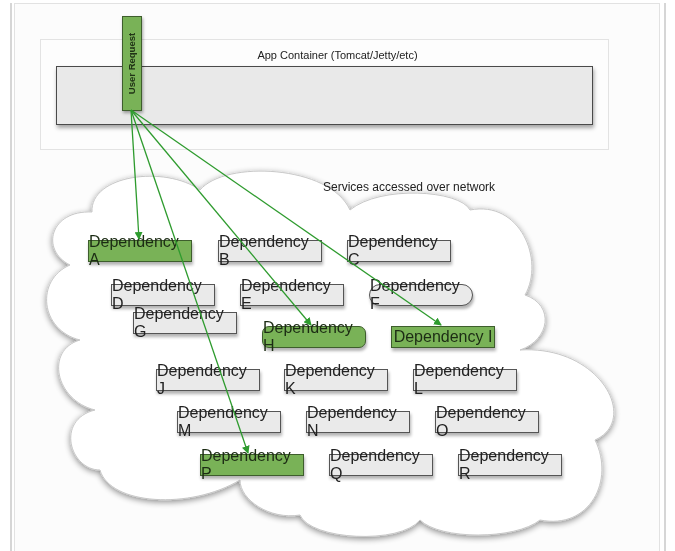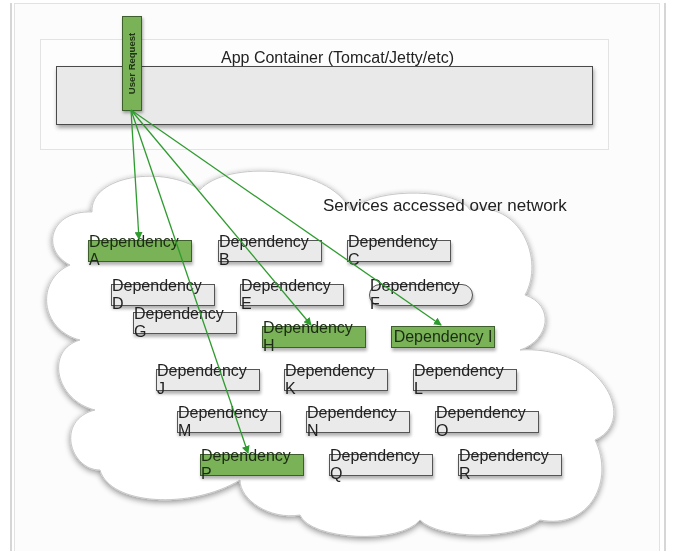--- a/index.html
+++ b/index.html
@@ -5,31 +5,31 @@
     html, body { margin: 0; padding: 0; background: #ffffff; }
     body { width: 675px; height: 551px; position: relative; overflow: hidden;
            font-family: "Liberation Sans", sans-serif; }
     .frame-outer { position: absolute; left: 10px; top: 3px; width: 652px; height: 560px;
                    border-left: 2px solid #d6d6d6; border-right: 2px solid #d6d6d6; }
     .frame-inner { position: absolute; left: 14px; top: 3px; width: 644px; height: 560px;
                    border: 1px solid #e2e2e2; background: #fcfcfc; }
     .app-area { position: absolute; left: 40px; top: 39px; width: 567px; height: 109px;
                 border: 1px solid #e3e3e3; background: #fdfdfd; }
     .app-title { position: absolute; left: 0; width: 100%; top: 49px; text-align: center;
-                 font-size: 16px; color: #222; z-index: 3; }
+                 font-size: 11px; color: #222; z-index: 3; }
     .app-box { position: absolute; left: 56px; top: 66px; width: 535px; height: 57px;
                background: #e9e9e9; border: 1.5px solid #4a4a4a;
                box-shadow: 1px 3px 4px rgba(0,0,0,0.35); }
     .user-request { position: absolute; left: 122px; top: 16px; width: 18px; height: 93px;
                     background: #79b257; border: 1.5px solid #3e5e2d;
                     box-shadow: 1px 2px 3px rgba(0,0,0,0.35); z-index: 4;
                     display: flex; align-items: center; justify-content: center; }
     .user-request span { display: block; transform: rotate(-90deg); white-space: nowrap;
                          font-size: 9.5px; font-weight: bold; color: #203316; }
-    .services-label { position: absolute; left: 323px; top: 180px; font-size: 17px; color: #222; z-index: 3; margin-top: 16px; }
+    .services-label { position: absolute; left: 323px; top: 180px; font-size: 12px; color: #222; z-index: 3; }
     svg.cloud { position: absolute; left: 0; top: 0; z-index: 1; }
     svg.arrows { position: absolute; left: 0; top: 0; z-index: 6; pointer-events: none; }
     .dep { position: absolute; width: 104px; height: 22px; box-sizing: border-box;
            background: #eaeaea; border: 1.5px solid #555;
            box-shadow: 1px 3px 3px rgba(0,0,0,0.3);
            font-size: 16px; color: #222; display: flex; align-items: center; justify-content: center;
            z-index: 4; }
     .dep.active { background: #79b257; border-color: #3e5e2d; color: #1c2c14; }
   </style>
 </head>
@@ -97,21 +97,21 @@
   <div class="dep" style="left:240px;top:284px;">
       <span>Dependency E</span>
     </div>
   <div class="dep" style="left:369px;top:284px;border-radius:11px;">
       <span>Dependency F</span>
     </div>
 
   <div class="dep" style="left:133px;top:312px;">
       <span>Dependency G</span>
     </div>
-  <div class="dep active" style="left:262px;top:326px;">
+  <div class="dep active" style="left:262px;top:326px;border-radius:7px;">
       <span>Dependency H</span>
     </div>
   <div class="dep active" style="left:391px;top:326px;justify-content:center;">
       <span>Dependency I</span>
     </div>
 
   <div class="dep" style="left:156px;top:369px;">
       <span>Dependency J</span>
     </div>
   <div class="dep" style="left:284px;top:369px;">

